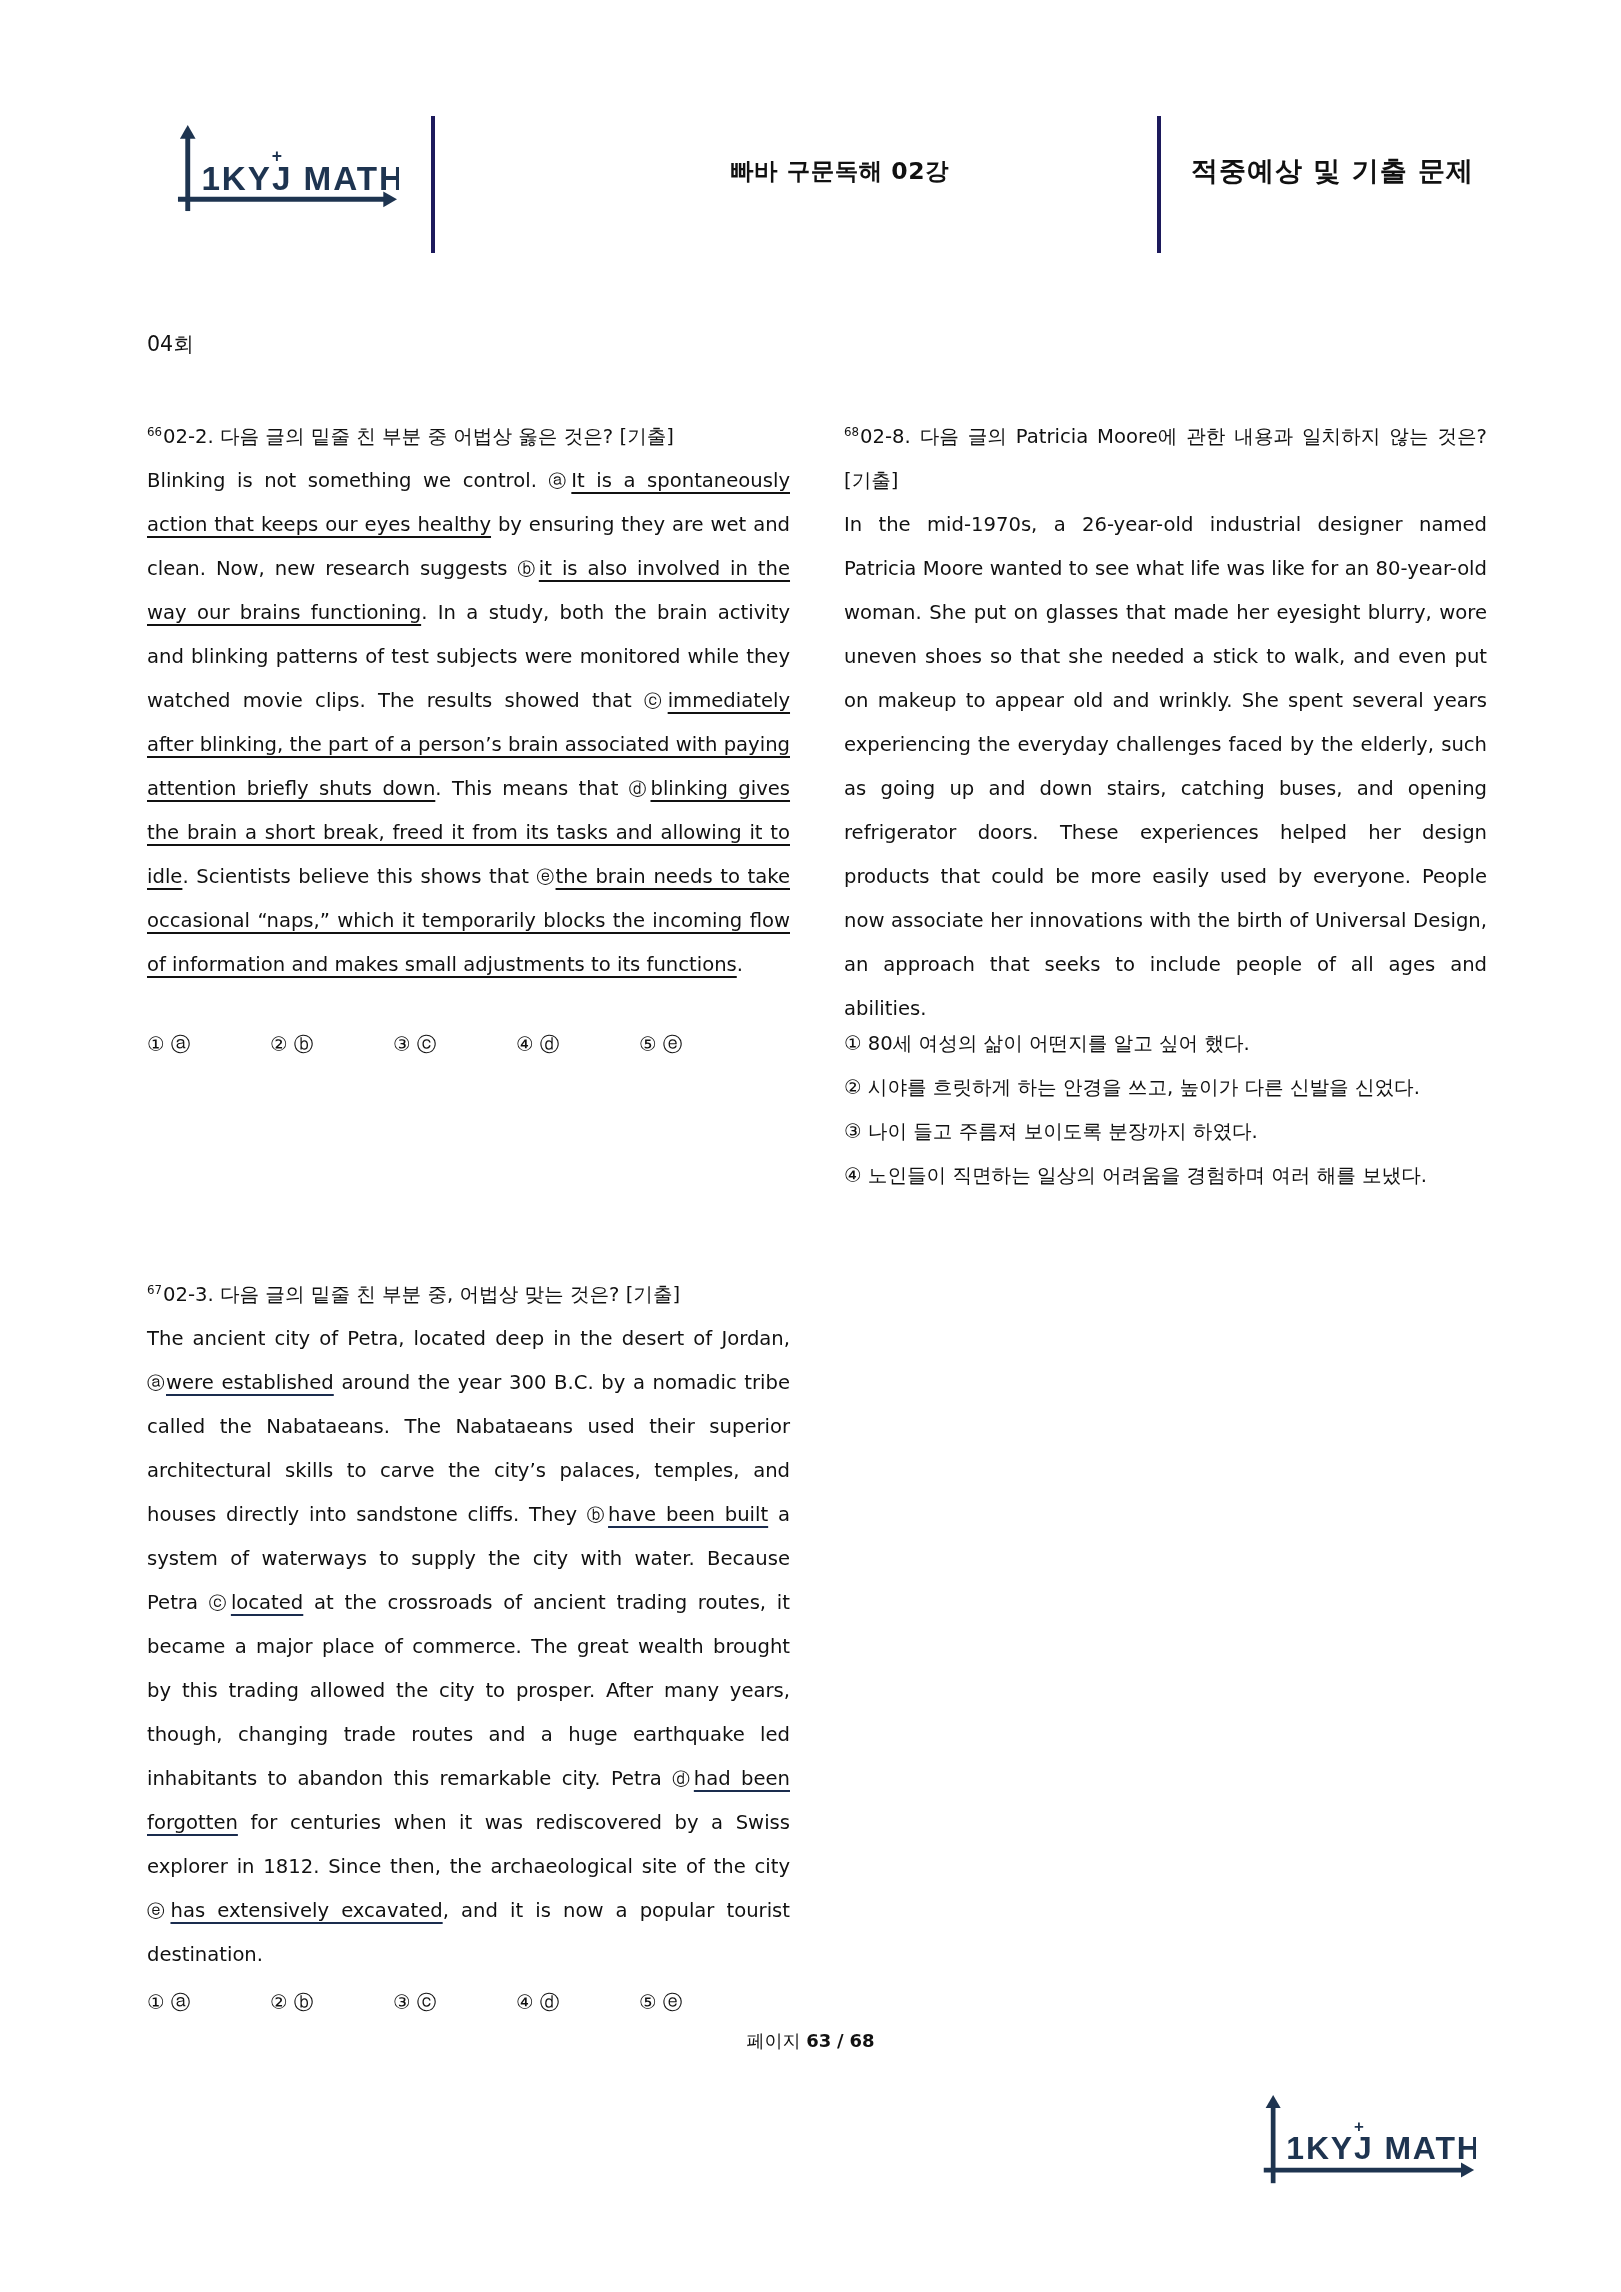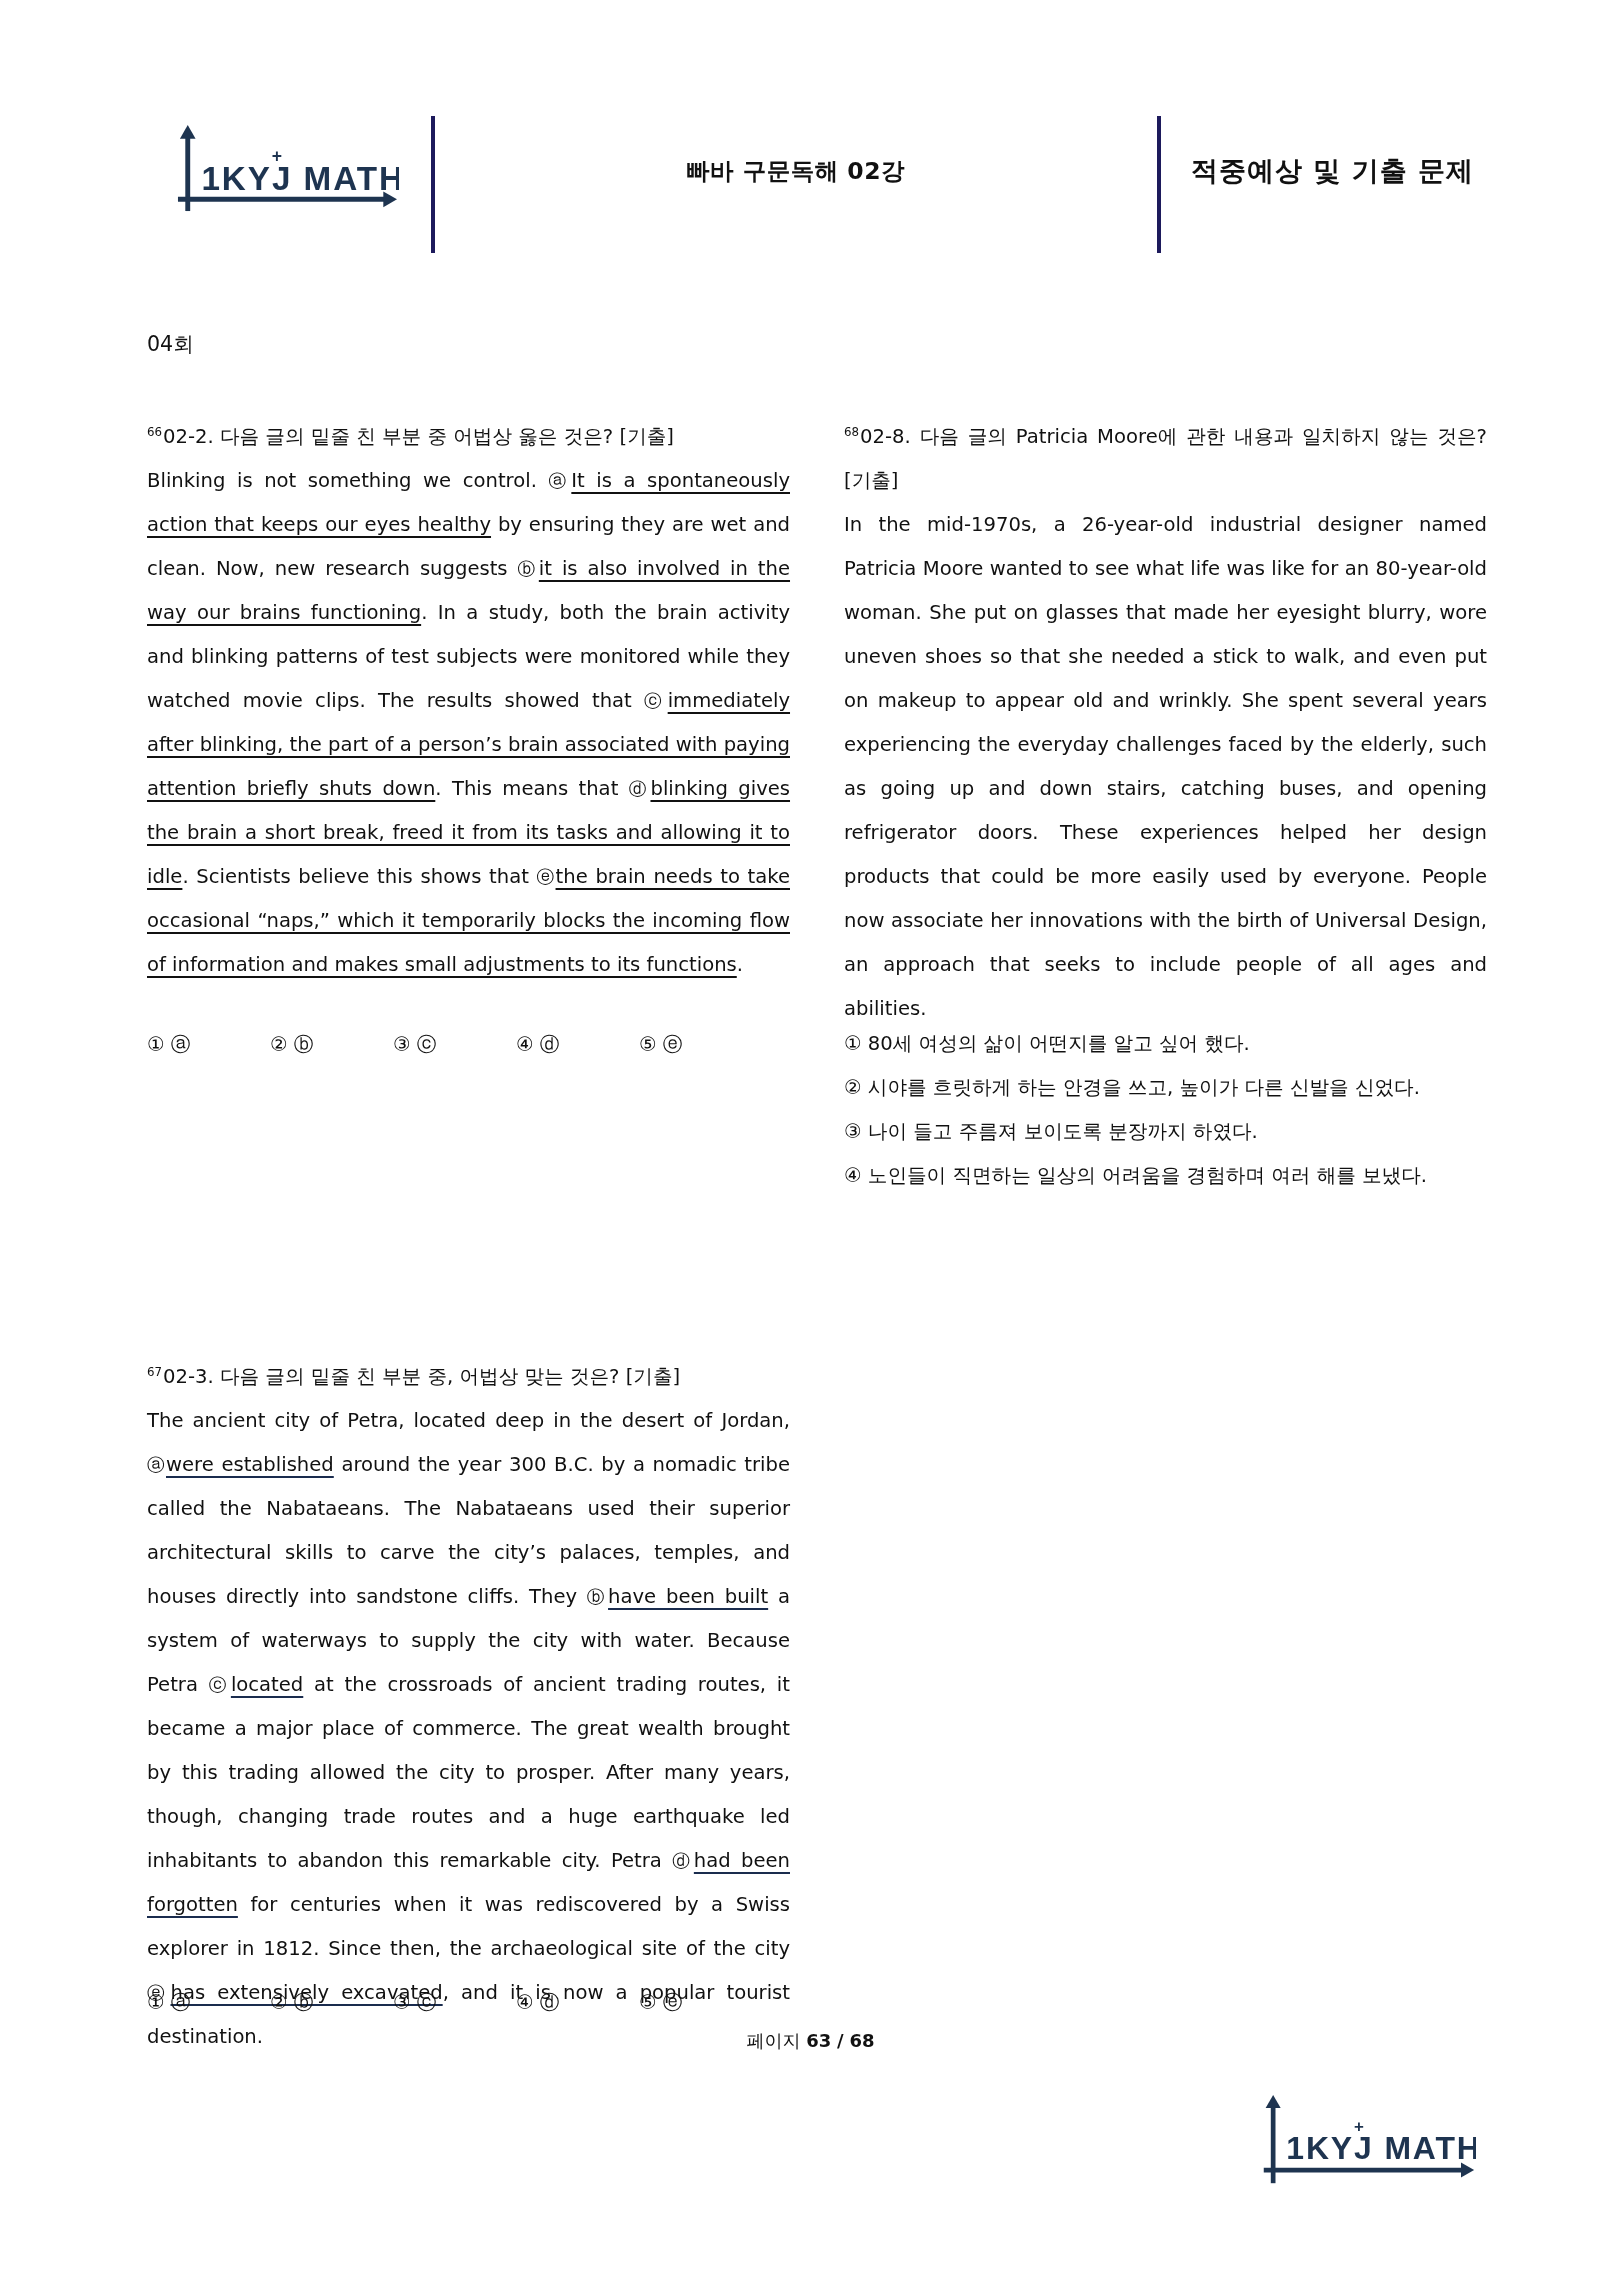--- a/index.html
+++ b/index.html
@@ -11,32 +11,32 @@
   .logo { position: absolute; display: block; }
   .logo-top { left: 174px; top: 125px; width: 225px; height: 88px; }
   .logo-bottom { left: 1260px; top: 2093px; width: 216px; height: 94px; }
 
   .vline { position: absolute; width: 3.9px; background: #1d1a5c; }
   .vline-1 { left: 431px; top: 116px; height: 137px; }
   .vline-2 { left: 1157px; top: 116px; height: 137px; }
 
   .header-center {
     position: absolute; left: 435px; width: 721px; top: 155px;
-    text-align: center; font-size: 23.5px; font-weight: bold; letter-spacing: 0.5px;
+    text-align: center; font-size: 23.5px; font-weight: bold; letter-spacing: 0.5px; padding-left: 44px;
   }
   .header-right {
     position: absolute; left: 1166px; width: 333px; top: 153px;
     text-align: center; font-size: 27px; font-weight: bold; letter-spacing: 1px;
   }
 
   .round-label { position: absolute; left: 147px; top: 330px; font-size: 20.6px; }
 
   .col { position: absolute; width: 643px; font-size: 19.6px; line-height: 44px; }
   .col-left-1 { left: 147px; top: 410px; }
-  .col-left-2 { left: 147px; top: 1350px; }
+  .col-left-2 { left: 147px; top: 1268px; }
   .col-right { left: 844px; top: 410px; }
 
   .q-head { margin: 0; }
   .q-head sup { font-size: 11.8px; vertical-align: 6.9px; margin-right: 1px; }
   .passage { margin: 0; text-align: justify; }
   .u { text-decoration: underline; text-decoration-thickness: 2px; text-underline-offset: 4.9px; }
   .u.navy { text-decoration-color: #1a2c4e; }
   .mark { font-size: 17.6px; }
 
   .choices-inline { position: absolute; font-size: 19.6px; display: flex; }

